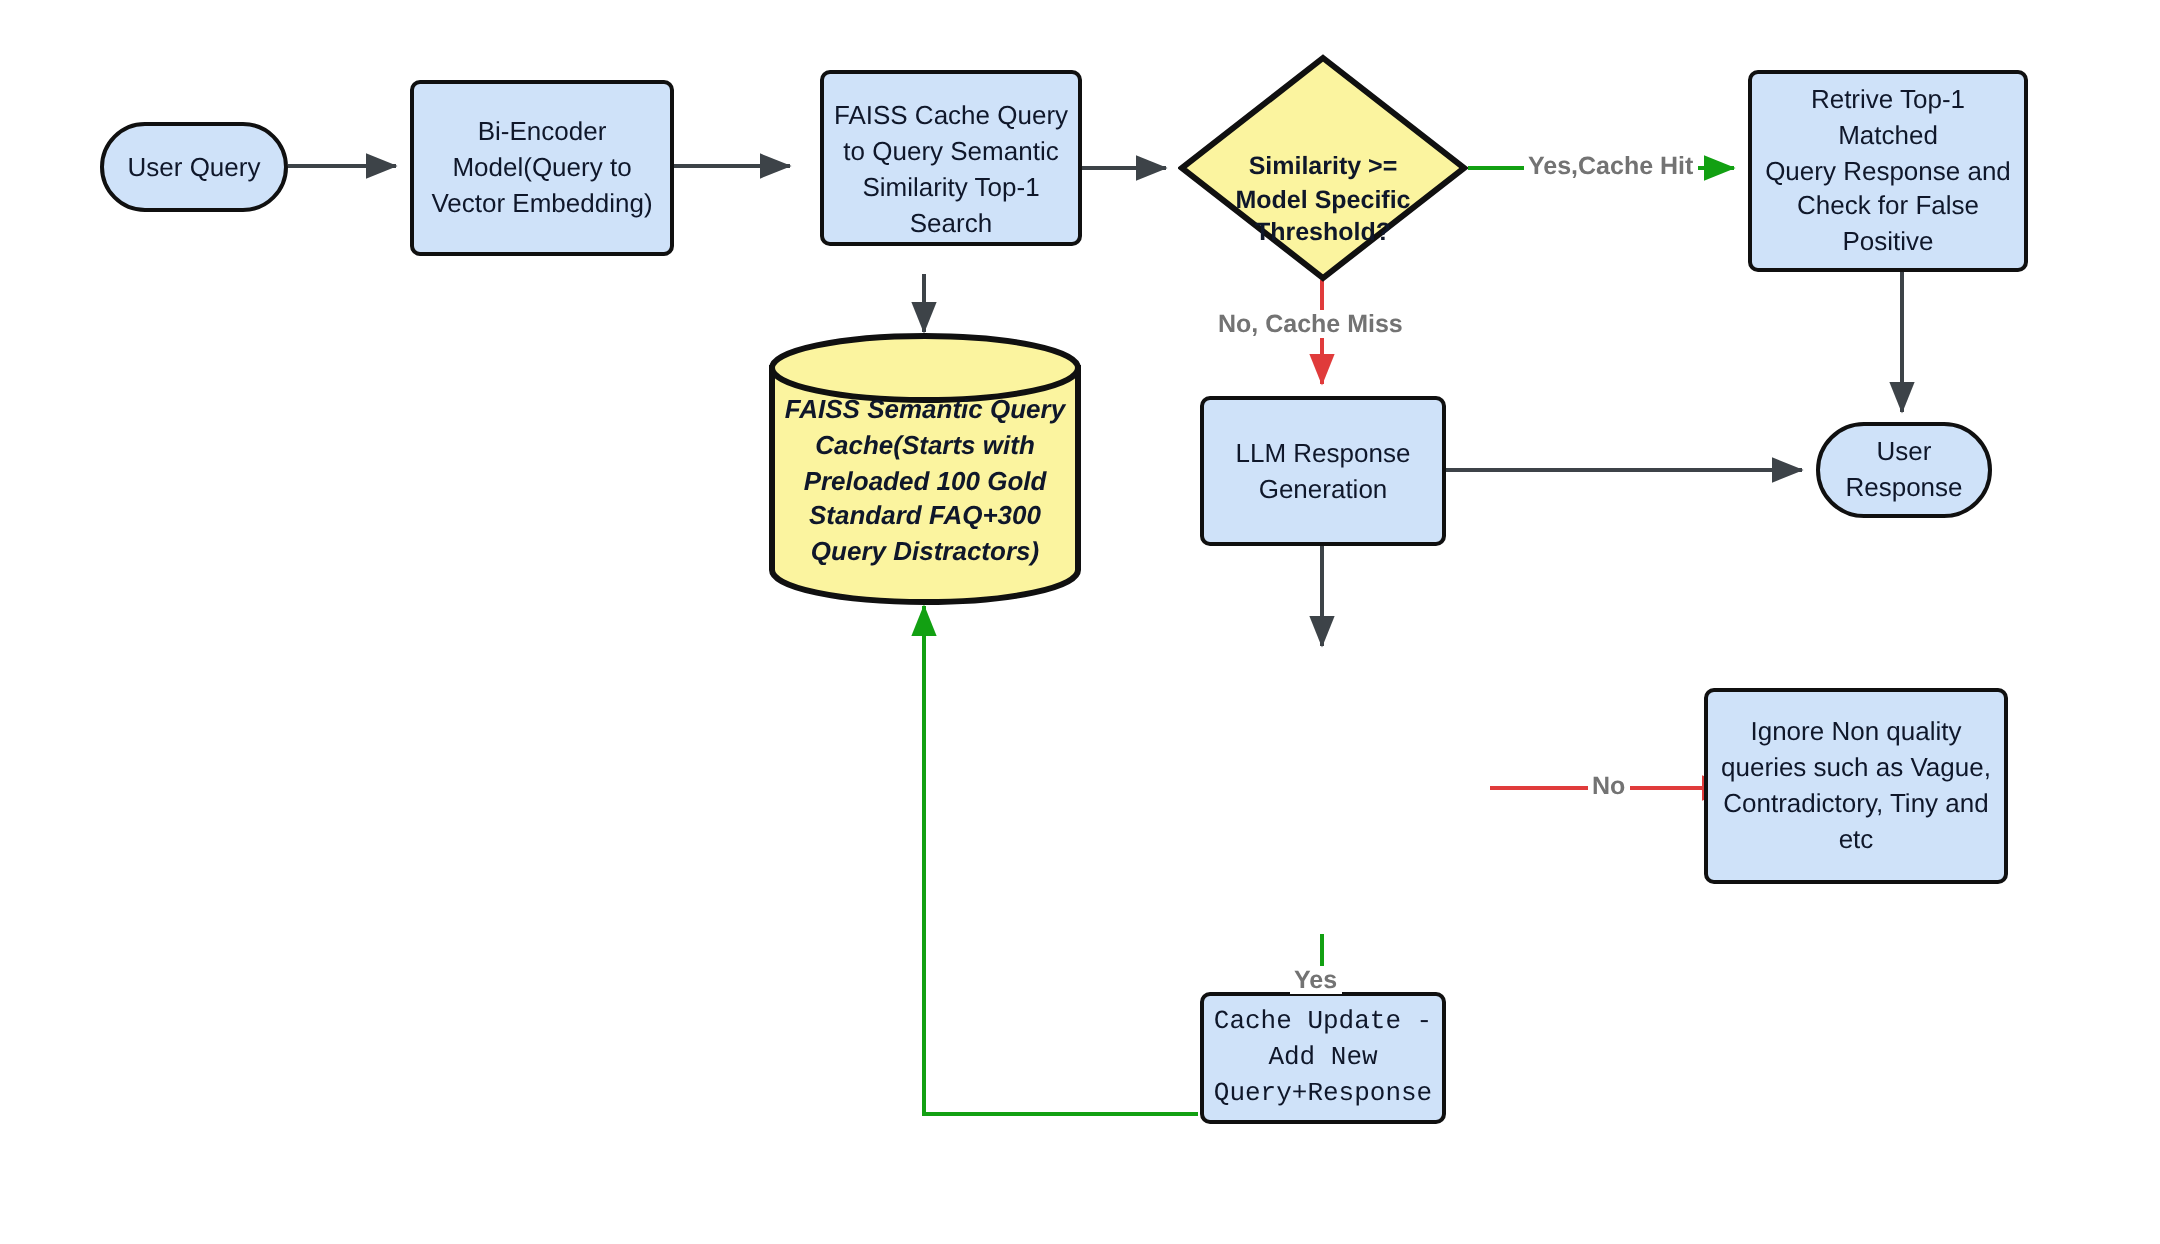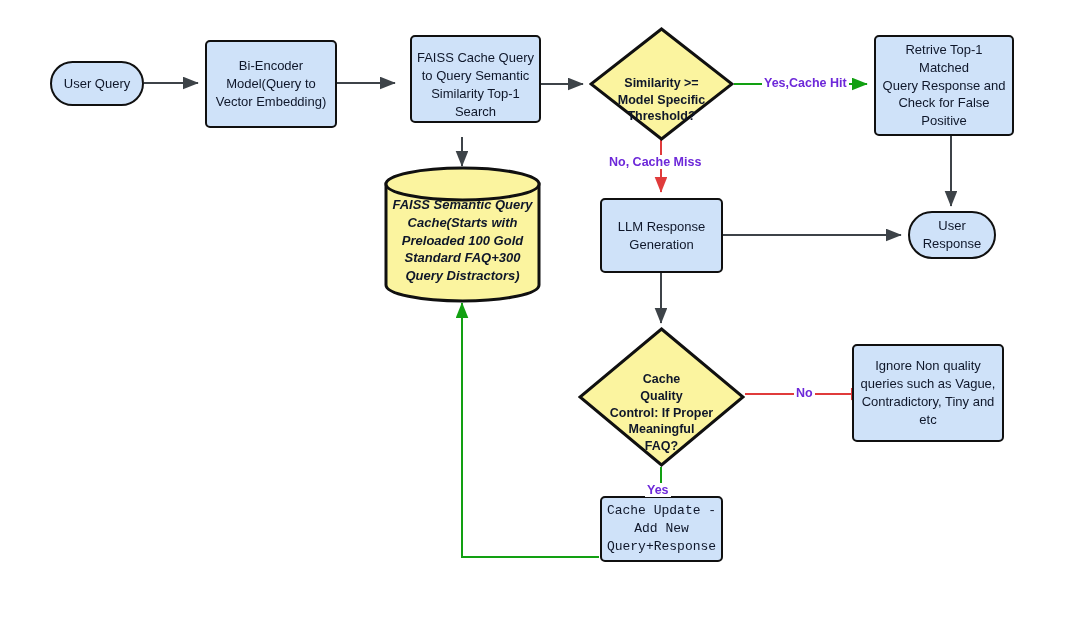--- a/index.html
+++ b/index.html
@@ -96,21 +96,21 @@
     z-index: 2;
     font-size: 13px;
     font-weight: bold;
     line-height: 1.38;
     padding-top: 12px;
   }
   .edge-label {
     position: absolute;
     font-size: 12.5px;
     font-weight: bold;
-    color: #6d28d9;
+    color: #737373;
     white-space: nowrap;
     background: #ffffff;
     padding: 0 2px;
     z-index: 4;
   }
 </style>
 </head>
 <body>
 
 <div id="canvas">
@@ -200,30 +200,20 @@
   <div class="node pill" style="left:908px; top:211px; width:88px; height:48px;">
     <span class="txt">User
 Response</span>
   </div>
 
   <div class="node proc" style="left:600px; top:198px; width:123px; height:75px;">
     <span class="txt">LLM Response
 Generation</span>
   </div>
 
-  <div class="node diamond" style="left:578px; top:327px; width:167px; height:140px;">
-    <svg class="dshape" viewBox="0 0 167 140" preserveAspectRatio="none">
-      <polygon points="83.5,2 165,70 83.5,138 2,70" fill="#fbf49f" stroke="#101010" stroke-width="3"></polygon>
-    </svg>
-    <span class="txt">Cache
-Quality
-Control: If Proper
-Meaningful
-FAQ?</span>
-  </div>
 
   <div class="node proc" style="left:852px; top:344px; width:152px; height:98px;">
     <span class="txt">Ignore Non quality
 queries such as Vague,
 Contradictory, Tiny and
 etc</span>
   </div>
 
   <div class="node proc" style="left:600px; top:496px; width:123px; height:66px;font-family:Liberation Mono, monospace;">
     <span class="txt">Cache Update -

